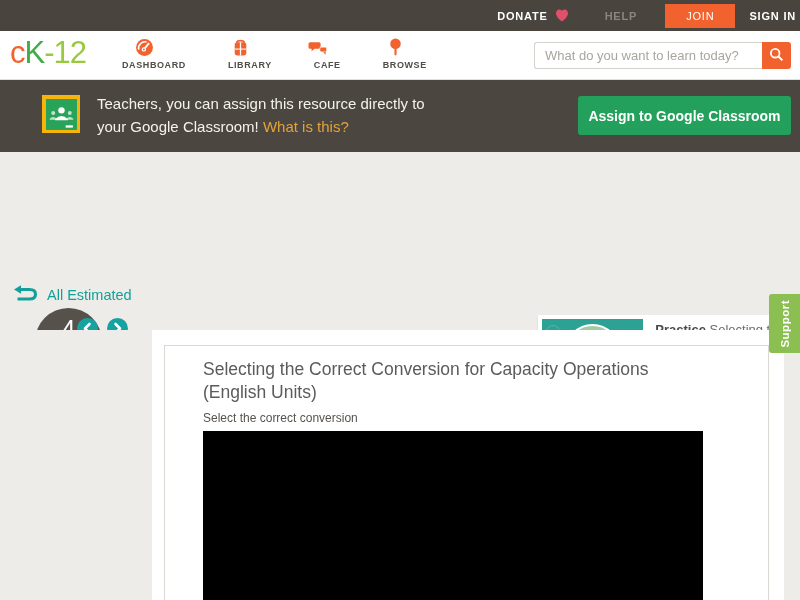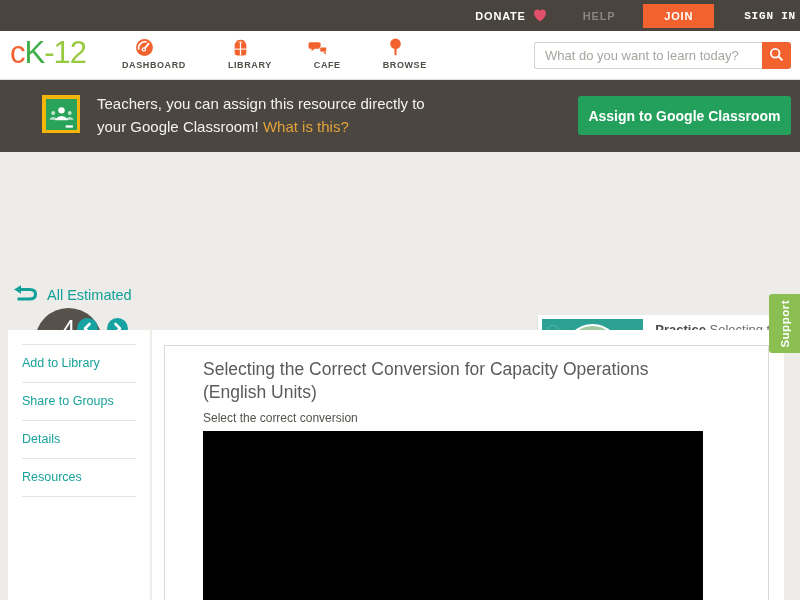--- a/index.html
+++ b/index.html
@@ -5,22 +5,22 @@
   * { margin:0; padding:0; box-sizing:border-box; }
   html,body { width:800px; height:600px; overflow:hidden; }
   body { font-family:"Liberation Sans", sans-serif; background:#edece8; }
   .page { position:relative; width:800px; height:600px; overflow:hidden; }
 
   
   .topbar { position:absolute; left:0; top:0; width:800px; height:31px; background:#49443e; }
   .topbar-inner { position:absolute; right:4px; top:0; height:31px; display:flex; align-items:center; }
   .tb-link { color:#fff; font-size:11px; font-weight:bold; letter-spacing:.8px; cursor:pointer; display:flex; align-items:center; }
   .tb-help { color:#8a857e; margin-left:36px; }
-  .tb-join { margin-left:28px; background:#f2622e; color:#fff; border:none; font-size:11px; font-weight:bold; letter-spacing:.8px; padding:6px 21px; cursor:pointer; }
-  .tb-signin { margin-left:30px;font-family:Liberation Mono, monospace; }
+  .tb-join { margin-left:28px; background:#f2622e; color:#fff; border:none; font-size:11px; font-weight:normal; letter-spacing:.8px; padding:6px 21px; cursor:pointer; }
+  .tb-signin { margin-left:14px; }
   .heart { margin-left:7px; display:inline-flex; }
 
   
   .navbar { position:absolute; left:0; top:31px; width:800px; height:49px; background:#fff; border-bottom:1px solid #e2e0db; }
   .logo { position:absolute; left:10px; top:4px; font-size:31px; letter-spacing:-1px; cursor:pointer; }
   .logo .lc { color:#f2622e; } .logo .lk { color:#3fae49; } .logo .l12 { color:#97ca3e; }
   .nav-items { position:absolute; left:92px; top:7px; display:flex; }
   .nav-item { display:flex; flex-direction:column; align-items:center; padding:0 12px; cursor:pointer; }
   .nav-item .ni-icon { height:19px; display:flex; align-items:flex-end; }
   .nav-item .ni-label { margin-top:3px; font-size:9px; font-weight:bold; letter-spacing:.6px; color:#514d47;padding-left:18px; }
@@ -234,26 +234,20 @@
         <svg width="24" height="18" viewBox="0 0 24 18">
             <path d="M6.5 5.5 H15.5 Q21.5 5.5 21.5 10.2 Q21.5 15 15.5 15 H3.5" fill="none" stroke="#14a09a" stroke-width="3.1"></path>
             <polygon points="0,5.5 7,1.2 7,9.8" fill="#14a09a"></polygon>
           </svg>
       </span>
       <span class="modalities-label">All Estimated</span>
     </div>
   </div>
 
   <div class="content">
-    <div class="sidebar">
-      <div class="side-item">Add to Library</div>
-      <div class="side-item">Share to Groups</div>
-      <div class="side-item">Details</div>
-      <div class="side-item">Resources</div>
-    </div>
 
     <div class="main-panel">
       <div class="inner-box">
         <div class="main-heading">Selecting the Correct Conversion for Capacity Operations (English Units)</div>
         <div class="instruction">Select the correct conversion</div>
         <div class="video"></div>
       </div>
     </div>
   </div>
 

